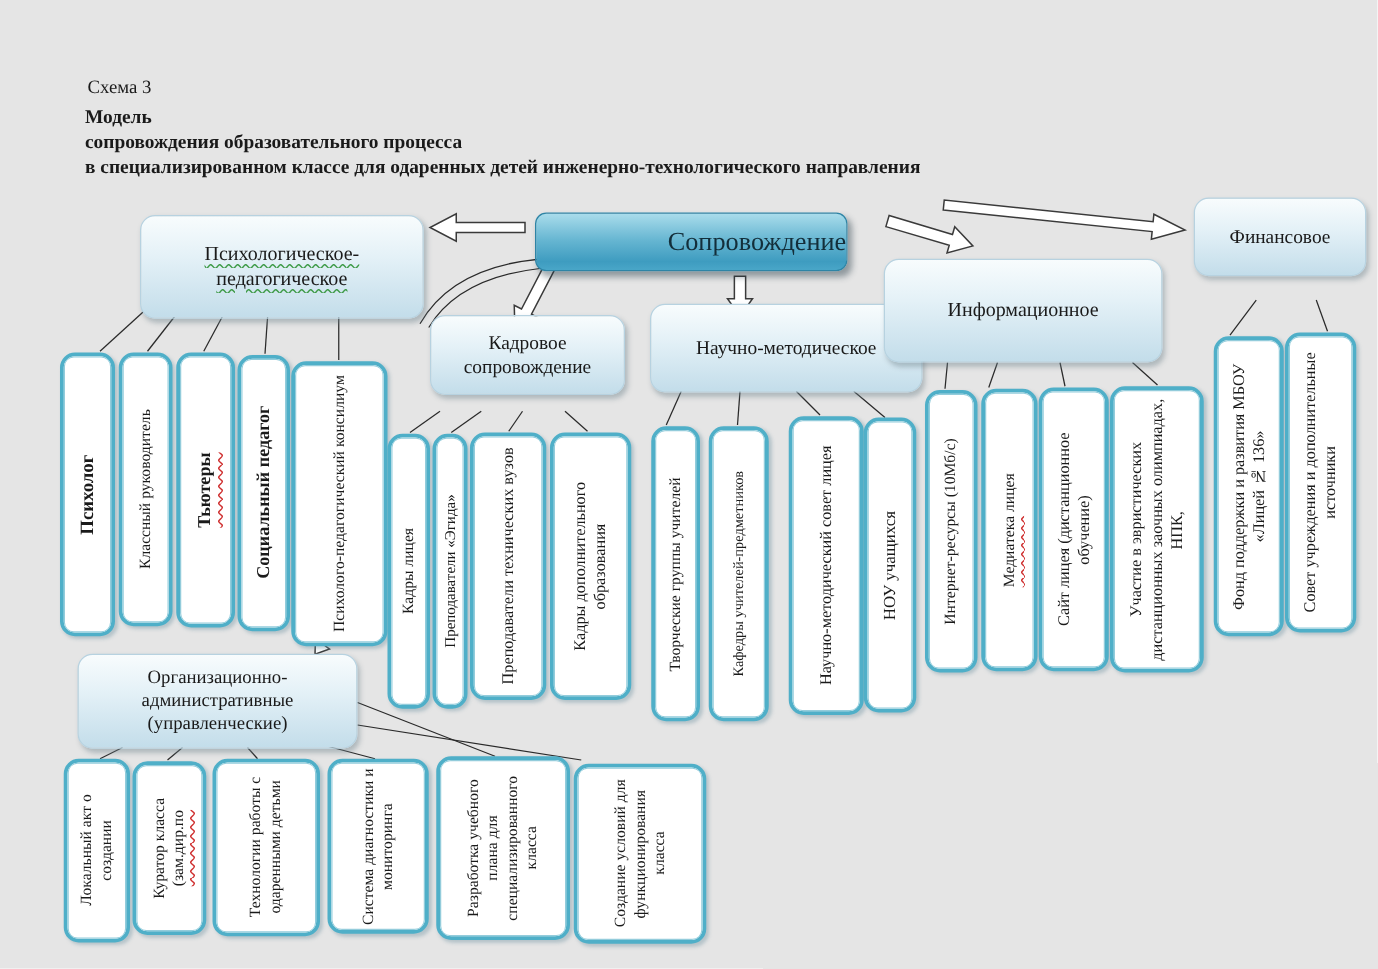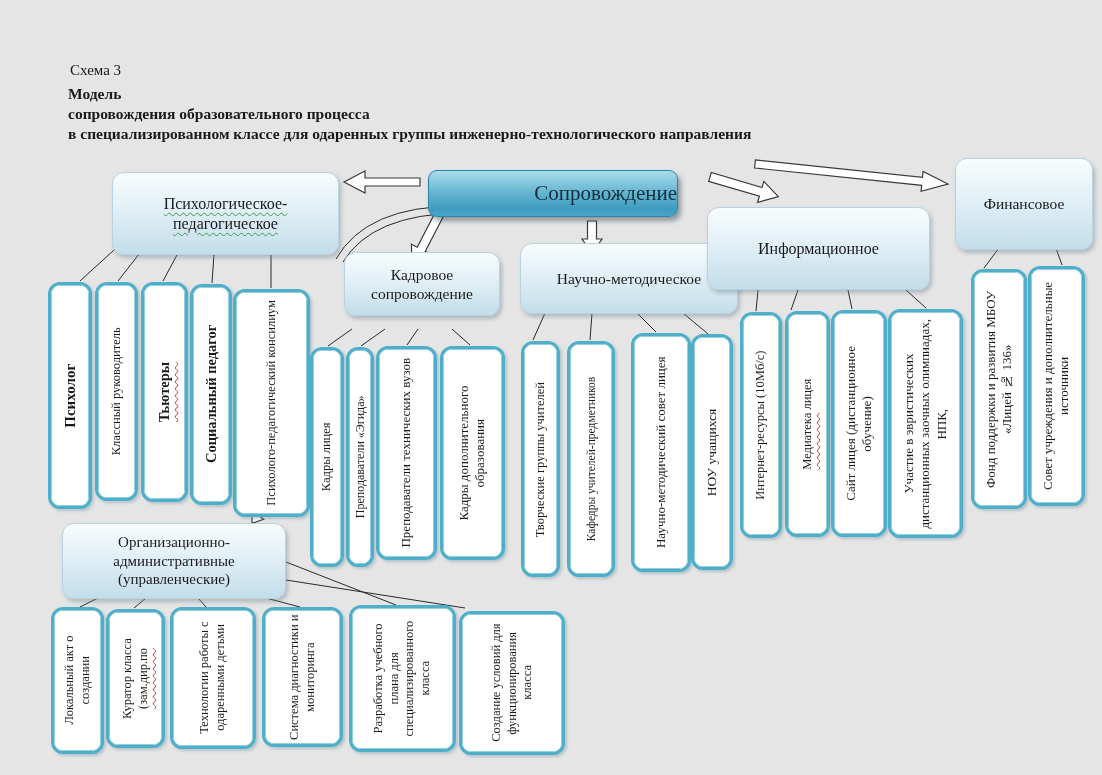--- a/index.html
+++ b/index.html
@@ -85,21 +85,21 @@
       <polygon points="754.6,168 921.7,185.3 921.1,191.3 948,184 923.1,171.4 922.5,177.3 755.4,160"></polygon>
       <polygon points="264.6,501.2 255.6,513.2 252.4,510.8 252,523.3 263.6,519.2 260.4,516.8 269.4,504.8"></polygon>
     </g>
   </svg>
 
   <div class="scheme-label">Схема 3</div>
 
   <div class="main-title">
     <div>Модель</div>
     <div>сопровождения образовательного процесса</div>
-    <div>в специализированном классе для одаренных группы инженерно-технологического направления</div>
+    <div>в специализированном классе для одаренных детей инженерно-технологического направления</div>
   </div>
 
   <div class="cat" style="left:112px;top:172px;width:227px;height:83px;font-size:16px;">
     <span class="wavy-green">Психологическое-педагогическое</span>
   </div>
 
   <div class="center-box" style="left:428px;top:170px;width:250px;height:47px;">
     <span>Сопровождение</span>
   </div>
 
@@ -108,21 +108,21 @@
   </div>
 
   <div class="cat" style="left:520px;top:243px;width:218px;height:71px;">
     <span>Научно-методическое</span>
   </div>
 
   <div class="cat" style="left:707px;top:207px;width:223px;height:83px;font-size:16px;">
     <span>Информационное</span>
   </div>
 
-  <div class="cat" style="left:955px;top:158px;width:138px;height:92px;">
+  <div class="cat" style="left:955px;top:158px;width:138px;height:63px;">
     <span>Финансовое</span>
   </div>
 
   <div class="cat" style="left:62px;top:523px;width:224px;height:76px;font-size:15px;">
     <span>Организационно-административные (управленческие)</span>
   </div>
 
   <div class="vbox" style="left:48px;top:282px;width:44px;height:227px;">
     <span class="vtext b fs15">Психолог</span>
   </div>

